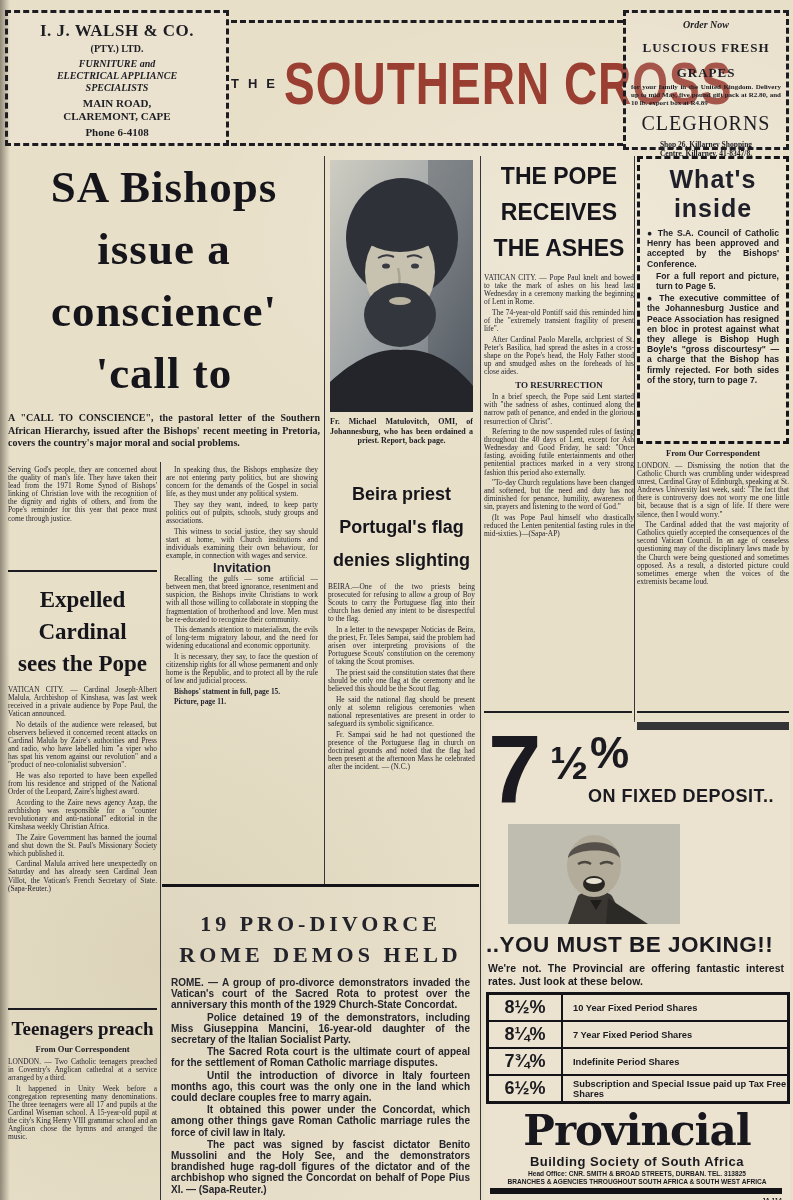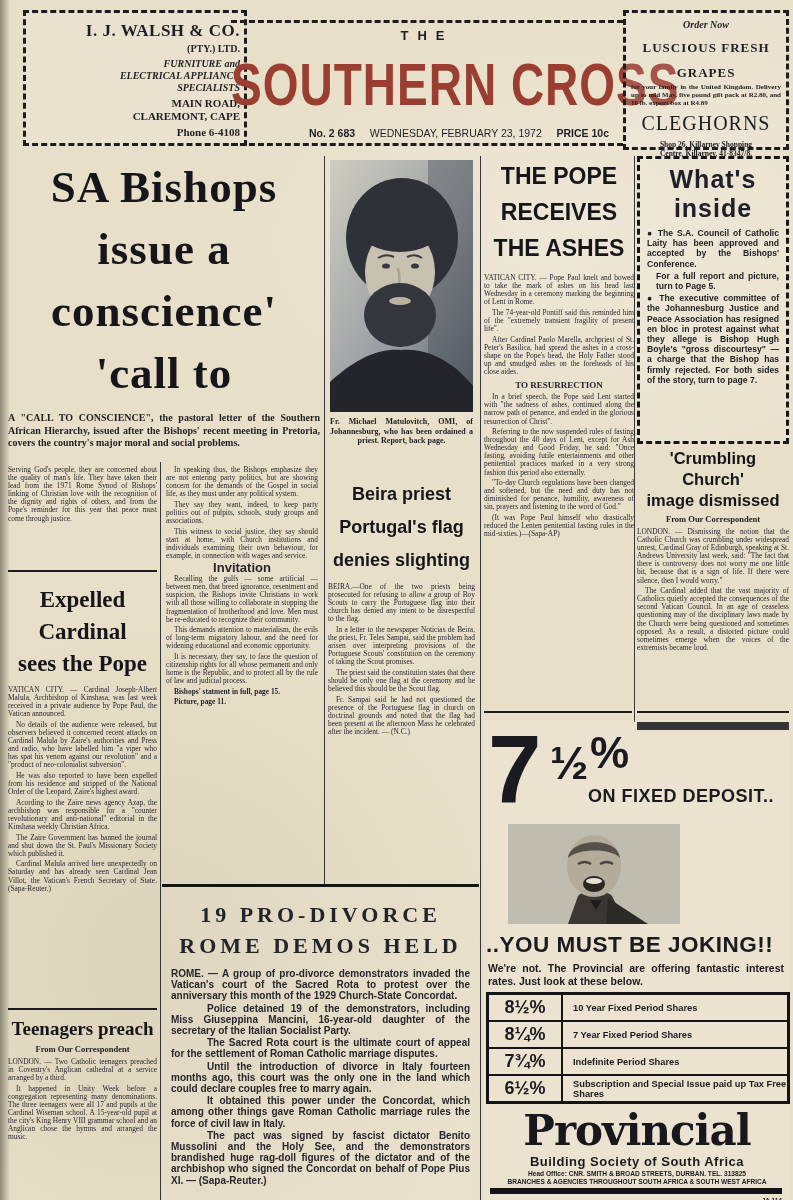--- a/index.html
+++ b/index.html
@@ -8,34 +8,34 @@
           radial-gradient(ellipse 600px 400px at 70% 20%, rgba(255,255,255,.25), transparent 60%),
           radial-gradient(ellipse 500px 500px at 20% 80%, rgba(120,105,70,.10), transparent 70%),
           #e8dfc8;
         font-family:"Liberation Serif","DejaVu Serif",serif;color:#1d1d24;}
   .page::before{content:"";position:absolute;left:0;top:0;bottom:0;width:10px;
         background:linear-gradient(90deg,rgba(40,35,25,.45),transparent);z-index:9;pointer-events:none;}
   .abs{position:absolute;}
   .just{text-align:justify;}
   
   .boxad{border:3px dashed #1c1c22;background:rgba(255,255,255,.12);box-sizing:border-box;}
-  .walsh{left:23px;top:10px;width:224px;height:136px;padding:8px 4px 0;text-align:right;}
+  .walsh{left:5px;top:10px;width:224px;height:136px;padding:8px 4px 0;text-align:center;}
   .walsh .nm{font-size:17px;font-weight:bold;letter-spacing:.5px;}
   .walsh .pty{font-size:10px;font-weight:bold;margin-top:2px;}
   .walsh .it{font-size:10px;font-weight:bold;font-style:italic;line-height:12px;}
   .walsh .ad1{font-size:11px;font-weight:bold;line-height:13px;margin-top:3px;}
   .cleg{left:623px;top:10px;width:166px;height:140px;padding:6px 5px 0;text-align:center;}
   .cleg .on{font-size:10px;font-weight:bold;font-style:italic;}
   .cleg .h1{font-size:13px;font-weight:bold;letter-spacing:1px;line-height:15px;margin-top:10px;}
   .cleg .bd{font-size:7px;font-weight:bold;line-height:8px;text-align:justify;margin-top:3px;}
   .cleg .nm{font-size:20px;letter-spacing:1px;margin-top:5px;font-family:"Liberation Serif",serif;}
   .cleg .addr{font-size:7.5px;font-weight:bold;line-height:9px;margin-top:5px;}
   
   .mast{left:231px;top:20px;width:392px;height:126px;border-top:3px dashed #1c1c22;border-bottom:3px dashed #1c1c22;
-        display:flex;flex-direction:column;justify-content:space-between;padding:5px 0 4px;box-sizing:border-box;}
+        display:flex;flex-direction:row;justify-content:space-between;padding:5px 0 4px;box-sizing:border-box;align-items:center;}
   .mast .the{font-family:"Liberation Sans",sans-serif;font-weight:bold;font-size:13px;letter-spacing:9px;text-align:center;}
   .mast .title{font-family:"Liberation Sans",sans-serif;font-weight:bold;font-size:46px;letter-spacing:1px;
         color:#9a3e31;text-align:center;transform:scaleY(1.28);transform-origin:center;white-space:nowrap;}
   .mast .row{display:flex;justify-content:space-between;font-family:"Liberation Sans",sans-serif;
         font-size:10.5px;padding:0 14px 0 78px;}
   .mast .row .iss{font-weight:bold;}
   .mast .row .prc{font-weight:bold;}
   
   .vrule{width:1px;background:#35353b;}
   .hrule{height:2px;background:#1c1c22;}
@@ -79,21 +79,21 @@
   .wiItems{font-family:"Liberation Sans",sans-serif;font-weight:bold;font-size:8.6px;line-height:10.2px;
         text-align:justify;margin-top:5px;}
   .wiItems .itm{margin-bottom:2px;}
   .wiItems .ind{padding-left:9px;}
   
   .crum{left:637px;top:448px;width:152px;}
   .crumHead{font-family:"Liberation Sans",sans-serif;font-weight:bold;font-size:16.5px;line-height:21px;
         text-align:center;color:#15151b;margin-bottom:3px;}
   
   .divbox{left:162px;top:884px;width:317px;height:316px;border-top:3px solid #141418;box-sizing:border-box;
-        padding:12px 9px 0;background:rgba(255,255,255,.08);}
+        padding:21px 9px 0;background:rgba(255,255,255,.08);}
   .divHead{font-weight:900;font-size:22px;line-height:31px;text-align:center;letter-spacing:4px;color:#23232b;}
   .divBody{font-family:"Liberation Sans",sans-serif;font-weight:bold;font-size:10px;line-height:11.2px;
         text-align:justify;margin-top:7px;color:#26262e;}
   .divBody p{margin:0 0 1px;}
   .divBody p + p{text-indent:36px;}
   
   .prov{left:484px;top:720px;width:306px;height:480px;background:rgba(255,255,255,.14);
         font-family:"Liberation Sans",sans-serif;color:#1a1a20;}
   .prov .r7{position:absolute;left:4px;top:10px;font-size:96px;line-height:80px;font-weight:900;}
   .prov .rf{position:absolute;left:66px;top:16px;font-size:46px;font-weight:900;}
@@ -241,20 +241,21 @@
   <div class="abs beira">
     <div class="beiraHead">
       <div>Beira priest</div>
       <div>Portugal's flag</div>
       <div>denies slighting</div>
     </div>
     <div class="bodytext just">
       <p class="nI">BEIRA.—One of the two priests being prosecuted for refusing to allow a group of Boy Scouts to carry the Portuguese flag into their church has denied any intent to be disrespectful to the flag.</p>
       <p>In a letter to the newspaper Noticias de Beira, the priest, Fr. Teles Sampai, said the problem had arisen over interpreting provisions of the Portuguese Scouts' constitution on the ceremony of taking the Scout promises.</p>
       <p>The priest said the constitution states that there should be only one flag at the ceremony and he believed this should be the Scout flag.</p>
+      <p>He said the national flag should be present only at solemn religious ceremonies when national representatives are present in order to safeguard its symbolic significance.</p>
       <p>Fr. Sampai said he had not questioned the presence of the Portuguese flag in church on doctrinal grounds and noted that the flag had been present at the afternoon Mass he celebrated after the incident. — (N.C.)</p>
     </div>
   </div>
 
   <div class="abs pope">
     <div class="popeHead">
       <div>THE POPE</div>
       <div>RECEIVES</div>
       <div>THE ASHES</div>
     </div>
@@ -269,31 +270,27 @@
       <p>(It was Pope Paul himself who drastically reduced the Lenten penitential fasting rules in the mid-sixties.)—(Sapa-AP)</p>
     </div>
   </div>
 
   <div class="abs wibox">
     <div class="wiTitle">
       <div>What's</div>
       <div>inside</div>
     </div>
     <div class="wiItems">
-      <div class="itm"><span>●</span> <span>The S.A. Council of Catholic Laity has been approved and accepted by the Bishops' Conference.</span></div>
+      <div class="itm"><span>●</span> <span>The S.A. Council of Catholic Henry has been approved and accepted by the Bishops' Conference.</span></div>
       <div class="itm ind"><span>For a full report and picture, turn to Page 5.</span></div>
       <div class="itm"><span>●</span> <span>The executive committee of the Johannesburg Justice and Peace Association has resigned en bloc in protest against what they allege is Bishop Hugh Boyle's "gross discourtesy" — a charge that the Bishop has firmly rejected. For both sides of the story, turn to page 7.</span></div>
     </div>
   </div>
 
   <div class="abs crum">
-    <div class="crumHead">
-      <div>'Crumbling Church'</div>
-      <div>image dismissed</div>
-    </div>
     <div class="byline">From Our Correspondent</div>
     <div class="bodytext just">
       <p class="nI">LONDON. — Dismissing the notion that the Catholic Church was crumbling under widespread unrest, Cardinal Gray of Edinburgh, speaking at St. Andrews University last week, said: "The fact that there is controversy does not worry me one little bit, because that is a sign of life. If there were silence, then I would worry."</p>
       <p>The Cardinal added that the vast majority of Catholics quietly accepted the consequences of the second Vatican Council. In an age of ceaseless questioning may of the disciplinary laws made by the Church were being questioned and sometimes opposed. As a result, a distorted picture could sometimes emerge when the voices of the extremists became loud.</p>
     </div>
   </div>
 
   <div class="abs divbox">
     <div class="divHead">
       <div>19 PRO-DIVORCE</div>

